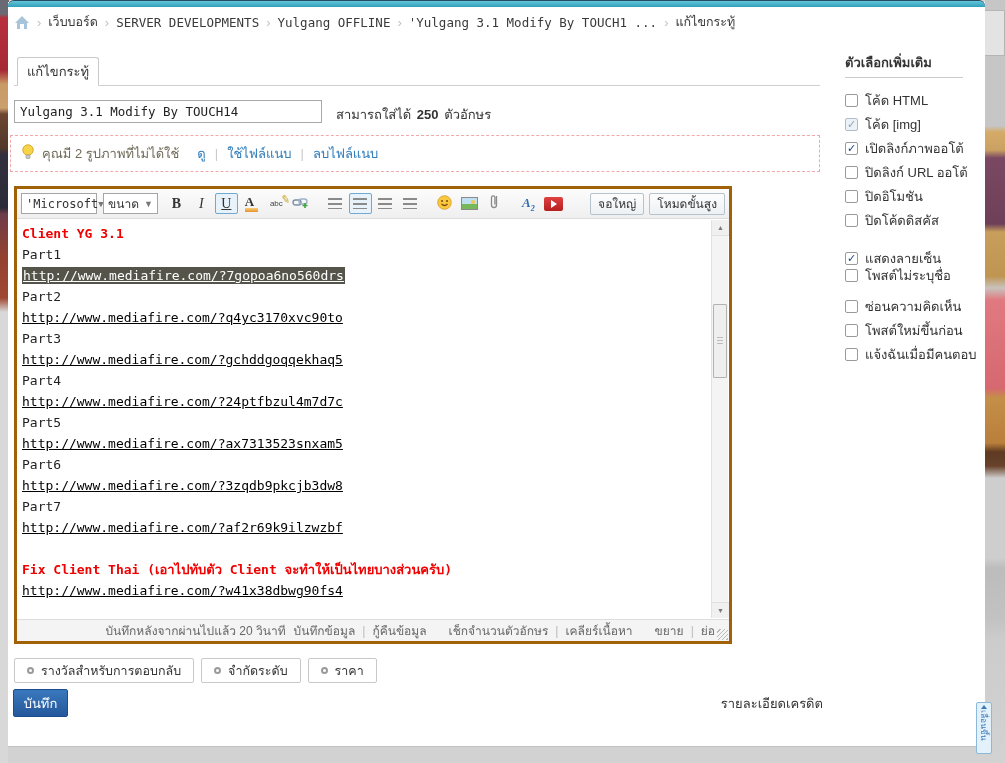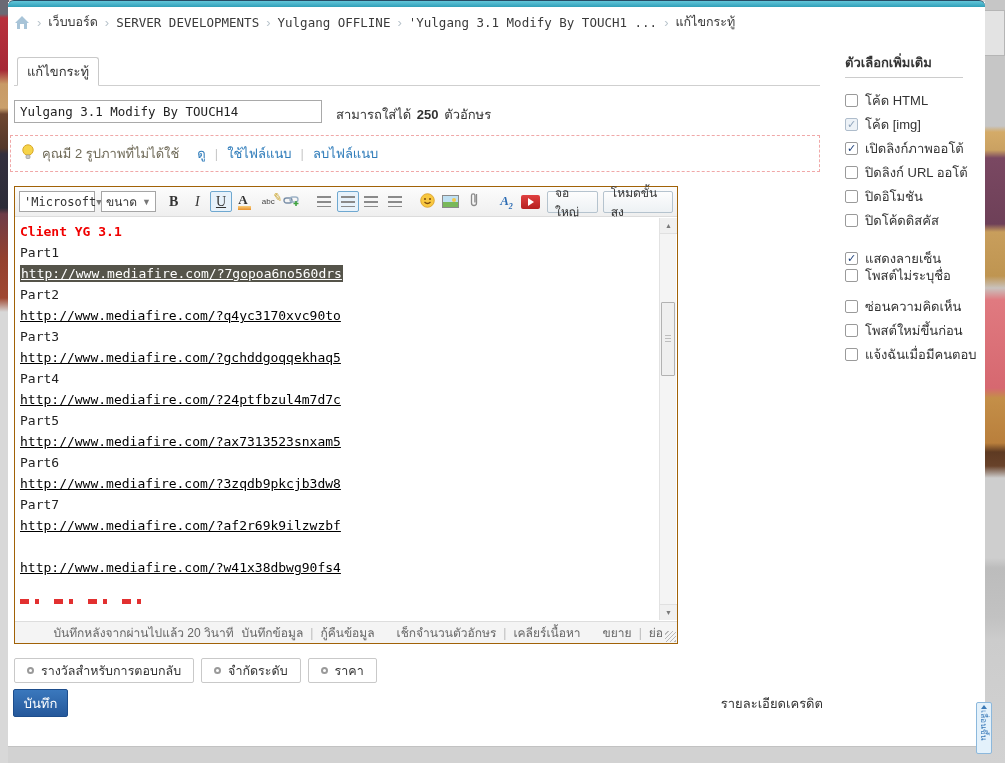--- a/index.html
+++ b/index.html
@@ -45,21 +45,21 @@
 
   
   .attach-box { left:10px; top:135px; width:810px; height:37px; border:1px dashed #f0a8a8; background:#fff;
     display:flex; align-items:center; padding-left:10px; white-space:nowrap; }
   .attach-msg { color:#6f6a58; margin:0 10px 0 7px; }
   .attach-links { display:flex; align-items:center; margin-left:8px; }
   .attach-link { color:#2f7cba; cursor:pointer; }
   .attach-sep { color:#c9c9c9; margin:0 9px; }
 
   
-  .editor { left:14px; top:186px; width:664px; height:458px; border:1px solid #a16207; background:#fff; }
+  .editor { left:14px; top:186px; width:718px; height:458px; border:3px solid #a16207; background:#fff; }
   .ed-toolbar { position:absolute; left:0; top:0; right:0; height:30px;
     background:linear-gradient(#fcfcfc,#efefef); border-bottom:1px solid #dcdcdc;
     display:flex; align-items:center; padding:0 4px; }
   .ed-select { height:21px; border:1px solid #a5a5a5; background:#fff; display:flex; align-items:center;
     padding:0 4px; margin-right:6px; cursor:pointer; font-size:12px; color:#333; }
   .ed-select .arr { color:#777; font-size:9px; margin-left:5px; }
   .ed-select.font { width:76px; font-family:"DejaVu Sans Mono","Liberation Mono",monospace; }
   .ed-select.font .arr { margin-left:auto; }
   .tbtn { width:23px; height:21px; display:flex; align-items:center; justify-content:center;
     border:1px solid transparent; border-radius:2px; cursor:pointer; margin:0 1px; }
@@ -295,20 +295,21 @@
         <div class="ln ln-link"><span>http://www.mediafire.com/?gchddgoqqekhaq5</span></div>
         <div class="ln">Part4</div>
         <div class="ln ln-link"><span>http://www.mediafire.com/?24ptfbzul4m7d7c</span></div>
         <div class="ln">Part5</div>
         <div class="ln ln-link"><span>http://www.mediafire.com/?ax7313523snxam5</span></div>
         <div class="ln">Part6</div>
         <div class="ln ln-link"><span>http://www.mediafire.com/?3zqdb9pkcjb3dw8</span></div>
         <div class="ln">Part7</div>
         <div class="ln ln-link"><span>http://www.mediafire.com/?af2r69k9ilzwzbf</span></div>
         <div class="ln">&nbsp;</div>
+        <div class="ln ln-red">Fix Client Thai (เอาไปทับตัว Client จะทำให้เป็นไทยบางส่วนครับ)</div>
         <div class="ln ln-link"><span>http://www.mediafire.com/?w41x38dbwg90fs4</span></div>
         <div class="ln">&nbsp;</div>
         <div class="ln ln-clipped">
           <div class="frag"></div>
         </div>
       </div>
 
     <div class="ed-scroll">
       <div class="sc-btn sc-up">▲</div>
       <div class="sc-thumb"></div>

